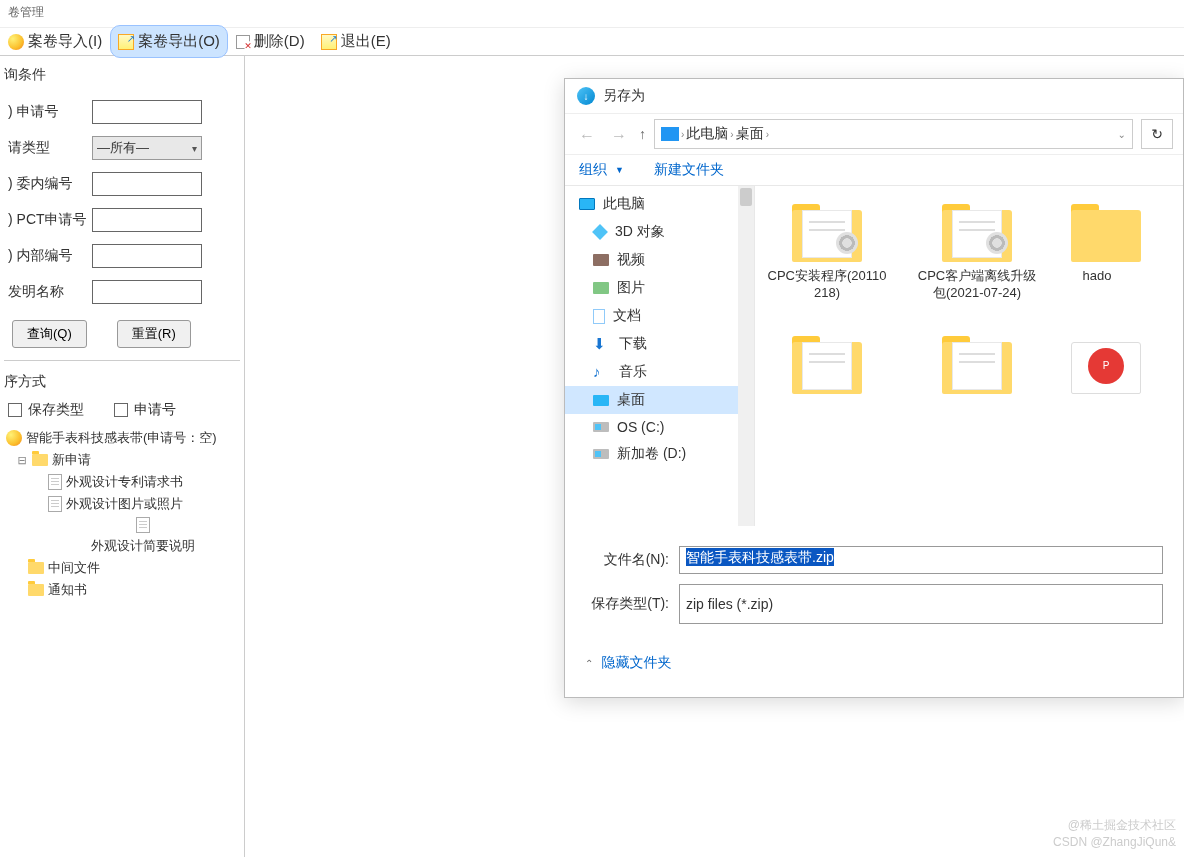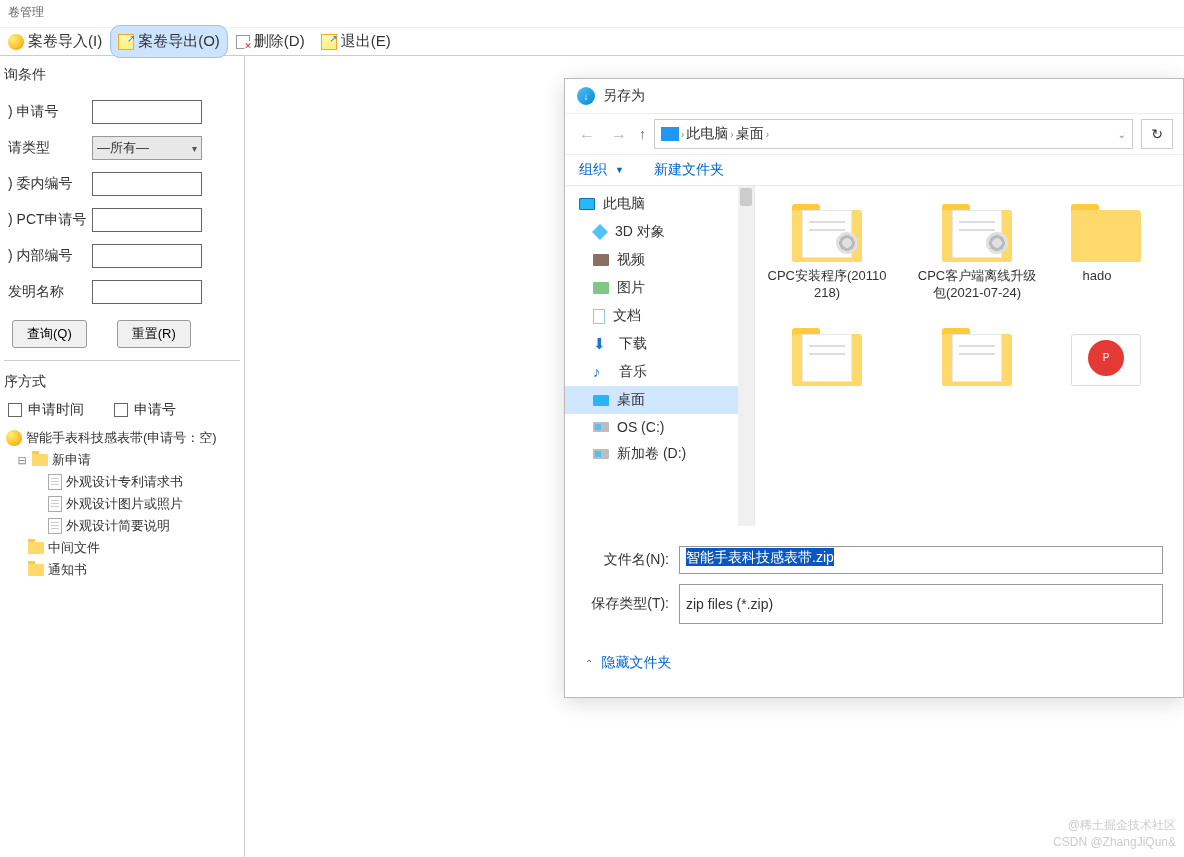--- a/index.html
+++ b/index.html
@@ -53,21 +53,21 @@
 
 .dlg-body { display: flex; height: 340px; }
 .dlg-sidebar { width: 190px; border-right: 1px solid #e8e8e8; padding: 4px 0; overflow: hidden; position: relative; }
 .sb-item { display: flex; align-items: center; gap: 8px; padding: 5px 10px 5px 28px; font-size: 14px; cursor: pointer; }
 .sb-item.root { padding-left: 14px; font-weight: normal; }
 .sb-item.selected { background: #d0e7ff; }
 .sb-icon { width: 18px; height: 16px; display: inline-block; flex-shrink: 0; }
 .sb-scroll { position: absolute; right: 0; top: 0; bottom: 0; width: 16px; background: #f0f0f0; }
 .sb-thumb { position: absolute; right: 2px; top: 2px; width: 12px; height: 18px; background: #ccc; border-radius: 2px; }
 
-.dlg-content { flex: 1; padding: 12px; display: flex; flex-wrap: wrap; gap: 20px 30px; align-content: flex-start; overflow: hidden; }
+.dlg-content { flex: 1; padding: 12px; display: flex; flex-wrap: wrap; gap: 28px 30px; align-content: flex-start; overflow: hidden; }
 .folder-item { width: 120px; text-align: center; cursor: pointer; }
 .folder-icon { width: 78px; height: 64px; margin: 0 auto 6px; position: relative; }
 .folder-back { position: absolute; bottom: 0; left: 4px; width: 70px; height: 52px; background: #ffd96b; border-radius: 3px 3px 2px 2px; }
 .folder-tab { position: absolute; top: 6px; left: 4px; width: 28px; height: 10px; background: #ffcb3b; border-radius: 3px 3px 0 0; }
 .folder-paper { position: absolute; bottom: 4px; left: 14px; width: 50px; height: 48px; background: #fff; border: 1px solid #e8e8e8; }
 .folder-paper::before, .folder-paper::after { content: ""; position: absolute; left: 6px; right: 6px; height: 2px; background: #ddd; }
 .folder-paper::before { top: 10px; }
 .folder-paper::after { top: 18px; }
 .folder-gear { position: absolute; bottom: 8px; right: 8px; width: 22px; height: 22px; border-radius: 50%; background: radial-gradient(circle,#e0e0e0 30%,#bbb 31%,#bbb 50%,#e0e0e0 51%); }
 .folder-label { font-size: 13px; line-height: 1.3; word-break: break-all; }
@@ -169,21 +169,21 @@
       <button class="btn">查询(Q)</button>
       <button class="btn">重置(R)</button>
     </div>
 
     <div class="divider"></div>
 
     <div class="section-title">序方式</div>
     <div class="checkbox-row">
       <label class="cb">
         <span class="cb-box"></span>
-        <span>申请时间</span>
+        <span>保存类型</span>
       </label>
       <label class="cb">
         <span class="cb-box"></span>
         <span>申请号</span>
       </label>
     </div>
 
     <div class="tree">
       <div class="tree-item">
         <span class="tree-icon ico-earth"></span>
@@ -195,21 +195,21 @@
         <span>新申请</span>
       </div>
       <div class="tree-item" style="padding-left:42px;">
         <span class="tree-icon ico-doc"></span>
         <span>外观设计专利请求书</span>
       </div>
       <div class="tree-item" style="padding-left:42px;">
         <span class="tree-icon ico-doc"></span>
         <span>外观设计图片或照片</span>
       </div>
-      <div class="tree-item" style="padding-left:42px;">
+      <div class="tree-item" style="padding-left:42px;flex-direction:column;">
         <span class="tree-icon ico-doc"></span>
         <span>外观设计简要说明</span>
       </div>
       <div class="tree-item" style="padding-left:22px;">
         <span class="tree-icon ico-folder-sm"></span>
         <span>中间文件</span>
       </div>
       <div class="tree-item" style="padding-left:22px;">
         <span class="tree-icon ico-folder-sm"></span>
         <span>通知书</span>

